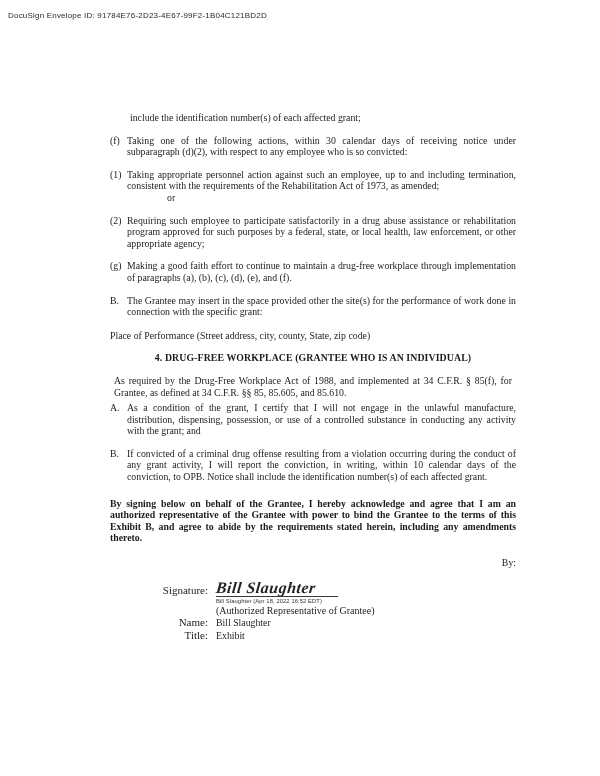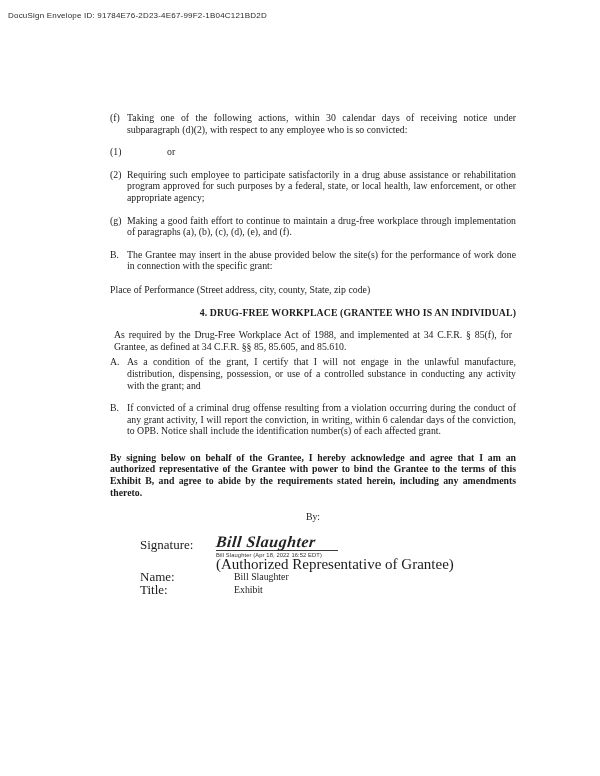--- a/index.html
+++ b/index.html
@@ -31,35 +31,35 @@
     text-align: justify;
   }
   .para { margin: 12px 0 11px 0; }
   .clause { position: relative; padding-left: 17px; margin: 0 0 11px 0; }
   .clause-label { position: absolute; left: 0; top: 0; }
   .continuation { padding-left: 20px; margin: 0 0 11px 0; text-align: left; }
   .block-line { display: block; margin-left: 40px; }
   .section-heading {
     font-weight: bold;
     margin: 0 0 11px 0;
-    text-align: right;
+    text-align: center;
     letter-spacing: 0.1px;
   }
   .intro { margin: 4px; }
   .pre-bold-gap { margin-bottom: 15px; }
   .bold-para { font-weight: bold; margin: 3px 0 13px 0; }
-  .by-line { margin: 0 0 10px 0; text-align: center; }
+  .by-line { margin: 0 0 10px 0; text-align: right; }
 
   .signature-block { margin-left: 30px; margin-top: 9px; }
   .sig-row { display: flex; }
   .sig-label-col {
     width: 68px;
     flex: 0 0 68px;
-    text-align: left;
-    font-size: 13px;
+    text-align: right;
+    font-size: 11px;
     line-height: 13px;
   }
   .sig-value-col { padding-left: 8px; line-height: 13px; font-size: 9.8px; }
   .sig-label-signature { padding-top: 5px; }
   .signature-area { padding-left: 8px; }
   .signature-script {
     display: inline-block;
     font-family: "Liberation Serif", "DejaVu Serif", serif;
     font-style: italic;
     font-weight: bold;
@@ -75,76 +75,78 @@
     margin-top: 0px;
   }
   .signature-stamp {
     font-family: "Liberation Sans", "DejaVu Sans", sans-serif;
     font-size: 5.8px;
     line-height: 8px;
     color: #333333;
     letter-spacing: 0.1px;
   }
   .signature-subtitle {
-    font-size: 15px;
+    font-size: 10px;
     line-height: 11px;
     color: #1c1c1c;
     text-align: left;
   }
-  .kv-row { display: flex; gap: 18px; }
+  .kv-row { display: flex; }
 </style>
 </head>
 <body>
 
 <div class="page">
 
   <div class="docusign-header">DocuSign Envelope ID: 91784E76-2D23-4E67-99F2-1B04C121BD2D</div>
 
   <div class="content">
 
+    <p class="continuation">include the identification number(s) of each affected grant;</p>
 
     <p class="clause">
       <span class="clause-label">(f)</span>
       <span>Taking one of the following actions, within 30 calendar days of receiving notice under subparagraph (d)(2), with respect to any employee who is so convicted:</span>
     </p>
 
     <p class="clause">
       <span class="clause-label">(1)</span>
+      <span>Taking appropriate personnel action against such an employee, up to and including termination, consistent with the requirements of the Rehabilitation Act of 1973, as amended;</span>
       <span class="block-line">or</span>
     </p>
 
     <p class="clause">
       <span class="clause-label">(2)</span>
       <span>Requiring such employee to participate satisfactorily in a drug abuse assistance or rehabilitation program approved for such purposes by a federal, state, or local health, law enforcement, or other appropriate agency;</span>
     </p>
 
     <p class="clause">
       <span class="clause-label">(g)</span>
       <span>Making a good faith effort to continue to maintain a drug-free workplace through implementation of paragraphs (a), (b), (c), (d), (e), and (f).</span>
     </p>
 
     <p class="clause">
       <span class="clause-label">B.</span>
-      <span>The Grantee may insert in the abuse provided below the site(s) for the performance of work done in connection with the specific grant:</span>
+      <span>The Grantee may insert in the space provided other the site(s) for the performance of work done in connection with the specific grant:</span>
     </p>
 
     <p class="para" style="text-align:left">Place of Performance (Street address, city, county, State, zip code)</p>
 
     <p class="section-heading">4. DRUG-FREE WORKPLACE (GRANTEE WHO IS AN INDIVIDUAL)</p>
 
     <p class="para intro">As required by the Drug-Free Workplace Act of 1988, and implemented at 34 C.F.R. § 85(f), for Grantee, as defined at 34 C.F.R. §§ 85, 85.605, and 85.610.</p>
 
     <p class="clause">
       <span class="clause-label">A.</span>
       <span>As a condition of the grant, I certify that I will not engage in the unlawful manufacture, distribution, dispensing, possession, or use of a controlled substance in conducting any activity with the grant; and</span>
     </p>
 
     <p class="clause pre-bold-gap">
       <span class="clause-label">B.</span>
-      <span>If convicted of a criminal drug offense resulting from a violation occurring during the conduct of any grant activity, I will report the conviction, in writing, within 6 calendar days of the conviction, to OPB.  Notice shall include the identification number(s) of each affected grant.</span>
+      <span>If convicted of a criminal drug offense resulting from a violation occurring during the conduct of any grant activity, I will report the conviction, in writing, within 10 calendar days of the conviction, to OPB.  Notice shall include the identification number(s) of each affected grant.</span>
     </p>
 
     <p class="bold-para">By signing below on behalf of the Grantee, I hereby acknowledge and agree that I am an authorized representative of the Grantee with power to bind the Grantee to the terms of this Exhibit B, and agree to abide by the requirements stated herein, including any amendments thereto.</p>
 
     <p class="by-line">By:</p>
 
     <div class="signature-block">
 
       <div class="sig-row">
         <div class="sig-label-col sig-label-signature">Signature:</div>

